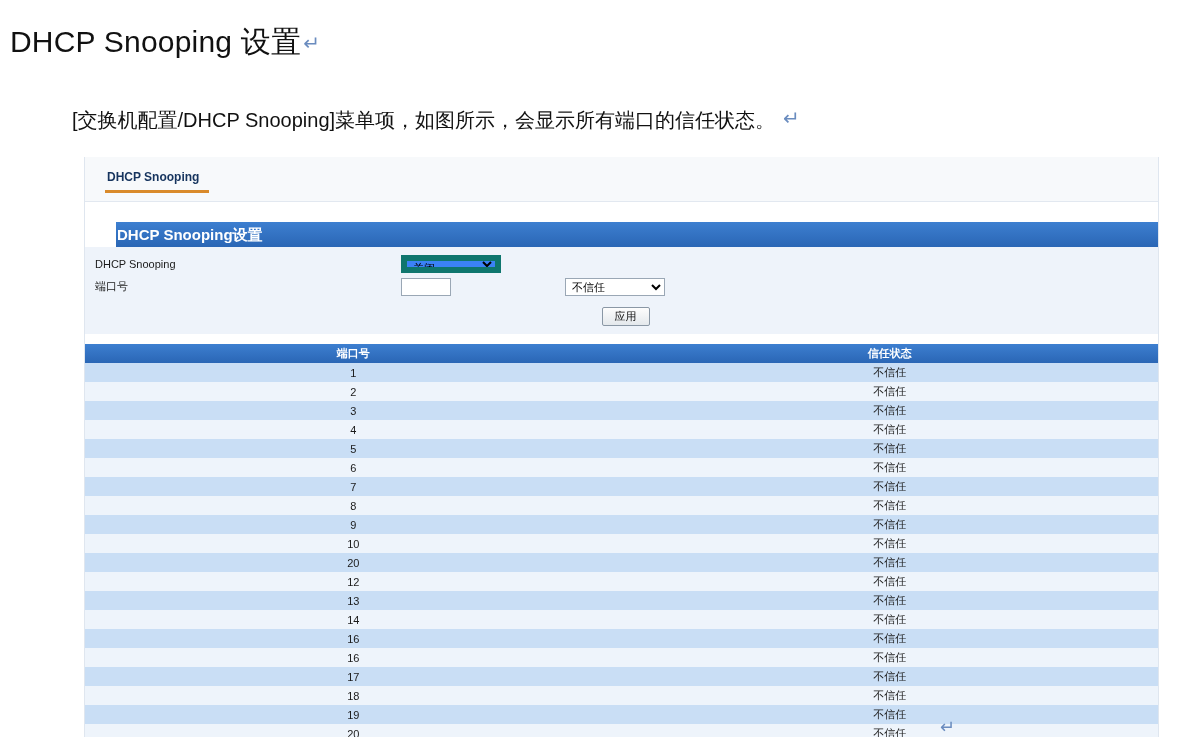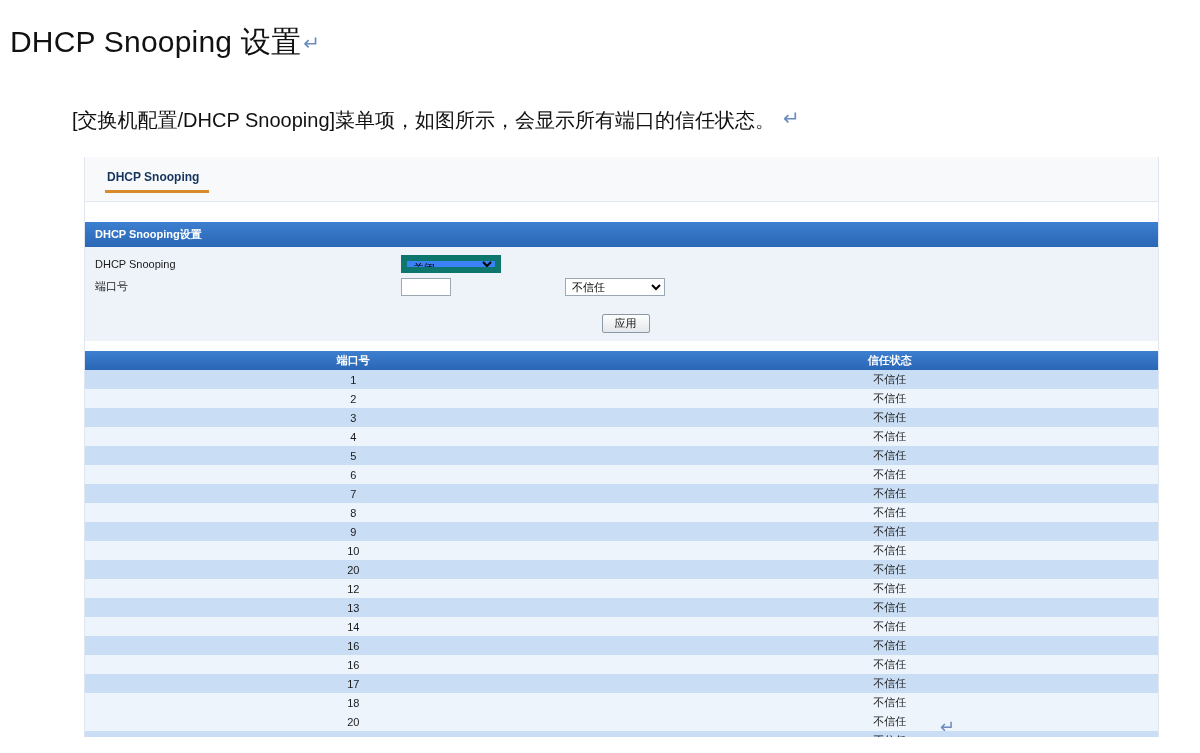--- a/index.html
+++ b/index.html
@@ -84,26 +84,27 @@
     display: inline-block;
   }
   .spacer-row {
     height: 20px;
     background: #ffffff;
   }
   .section-header {
     background: #2f6fc0;
     background: linear-gradient(#3d7fd0, #2a66b5);
     color: #ffffff;
-    font-size: 11px;
+    font-size: 15px;
     font-weight: bold;
-    padding: 4px 0 4px 10px;
+    padding: 4px 0 4px 1px;
     height: 17px;
     line-height: 17px;
     box-sizing: content-box;
+    margin-left: 31px;
   }
   .form-area {
     background: #eef3fa;
     padding: 6px 0 8px 0;
   }
   .form-row {
     display: flex;
     align-items: center;
     height: 21px;
     margin: 0 0 2px 0;
@@ -143,21 +144,21 @@
     font-family: "Liberation Sans", sans-serif;
     border: 1px solid #9aa7b5;
     background: #fff;
     color: #000;
     margin-left: 114px;
     padding: 0 2px;
   }
   .apply-row {
     display: flex;
     justify-content: center;
-    margin-top: 17px;
+    margin-top: 10px;
     padding-left: 8px;
   }
   .apply-btn {
     font-size: 11px;
     font-family: "Liberation Sans", sans-serif;
     padding: 1px 12px;
     border: 1px solid #8a97a5;
     background: linear-gradient(#fdfdfd, #e4e8ec);
     color: #111;
     border-radius: 2px;
@@ -326,20 +327,24 @@
               <td class="col-state">不信任</td>
             </tr>
             <tr class="odd">
               <td class="col-port">17</td>
               <td class="col-state">不信任</td>
             </tr>
             <tr class="even">
               <td class="col-port">18</td>
               <td class="col-state">不信任</td>
             </tr>
+            <tr class="odd">
+              <td class="col-port">19</td>
+              <td class="col-state">不信任</td>
+            </tr>
             <tr class="even">
               <td class="col-port">20</td>
               <td class="col-state">不信任</td>
             </tr>
             <tr class="odd">
               <td class="col-port">21</td>
               <td class="col-state">不信任</td>
             </tr>
           </tbody>
       </table>

